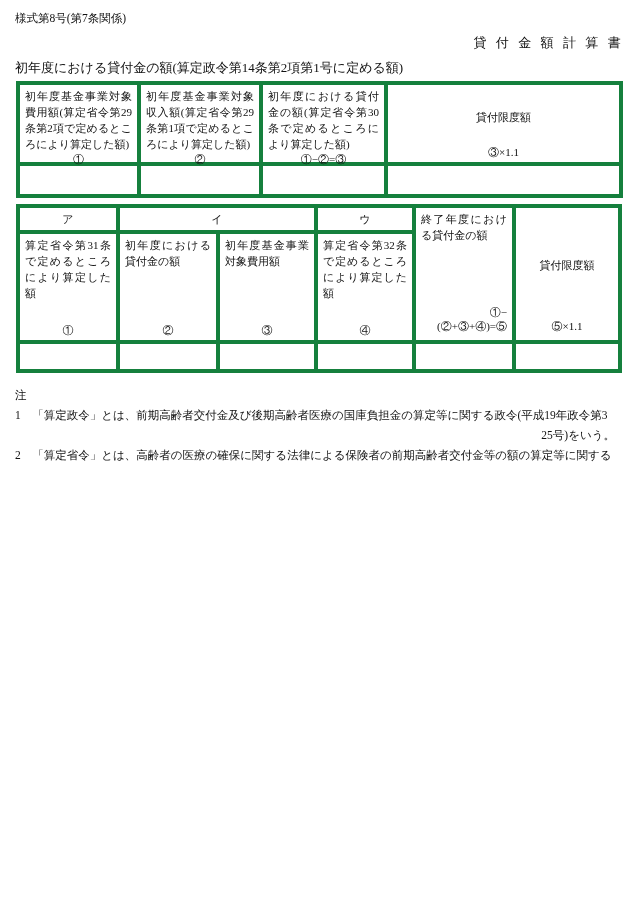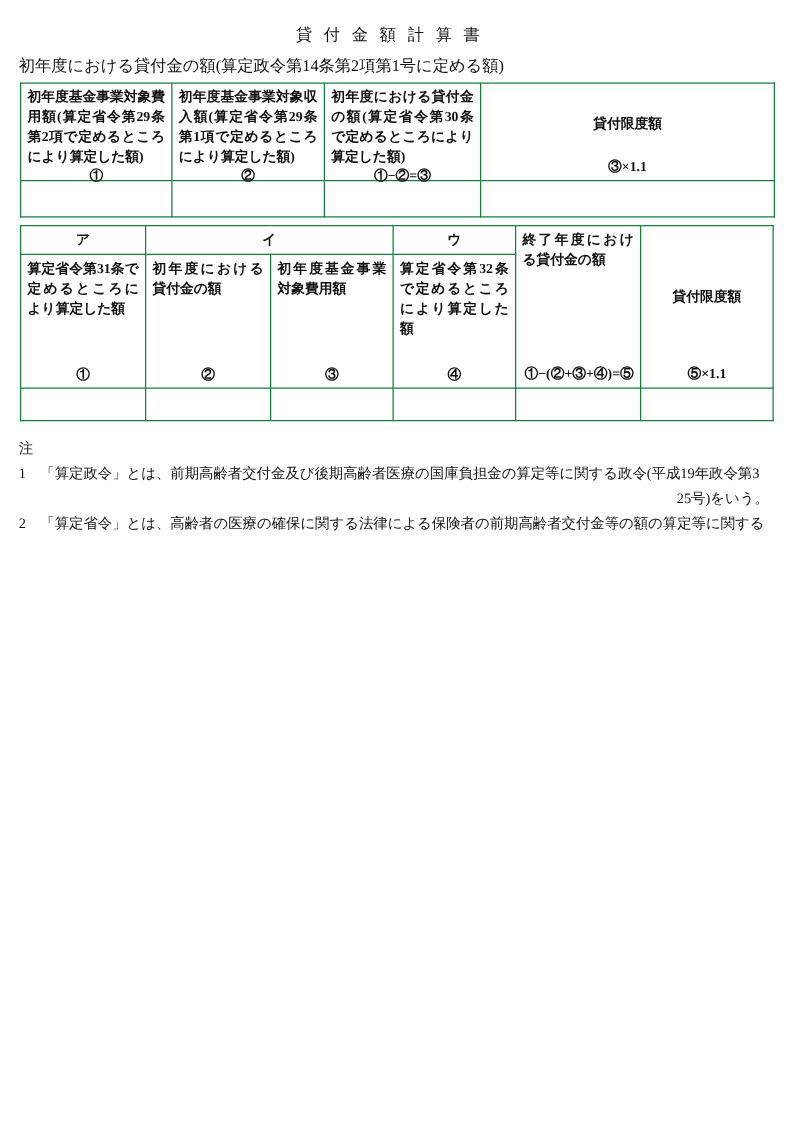--- a/index.html
+++ b/index.html
@@ -18,45 +18,45 @@
     box-sizing: border-box;
     padding-top: 11px;
   }
   .form-label {
     margin-left: 15px;
     font-size: 11.5px;
     line-height: 15px;
   }
   .doc-title {
     margin-top: 9px;
-    text-align: center;
+    text-align: right;
     font-size: 13px;
     letter-spacing: 0.72em;
     line-height: 16px;
   }
   .section-heading {
     margin-left: 15px;
     font-size: 13px;
     line-height: 15px;
   }
   .sec1-heading { margin-top: 9px; }
   .sec2-heading { margin-top: 10px; }
 
   table.form-table {
     border-collapse: collapse;
     table-layout: fixed;
     margin-left: 16px;
   }
   .t1 { margin-top: 6px; }
   .t2 { margin-top: 6px; }
   table.form-table td, table.form-table th {
-    border: 1px solid #15803d;
+    border: 4px solid #15803d;
     padding: 0;
     vertical-align: top;
-    font-weight: bold;
+    font-weight: normal;
   }
   .cellbox {
     box-sizing: border-box;
     display: flex;
     flex-direction: column;
     justify-content: space-between;
     padding: 3px 5px 2px 5px;
     font-size: 11px;
     line-height: 16px;
   }
@@ -97,20 +97,21 @@
     line-height: 20px;
     width: 600px;
   }
   .note-line-cont { padding-left: 10px; text-align: right; }
 </style>
 </head>
 <body>
 
 <div class="page">
 
+  <div class="form-label">様式第8号(第7条関係)</div>
 
   <div class="doc-title">貸付金額計算書</div>
 
   <div class="section-heading sec1-heading">初年度における貸付金の額(算定政令第14条第2項第1号に定める額)</div>
 
   <table class="form-table t1">
     <colgroup>
       <col style="width:121px">
         <col style="width:122px">
         <col style="width:125px">

